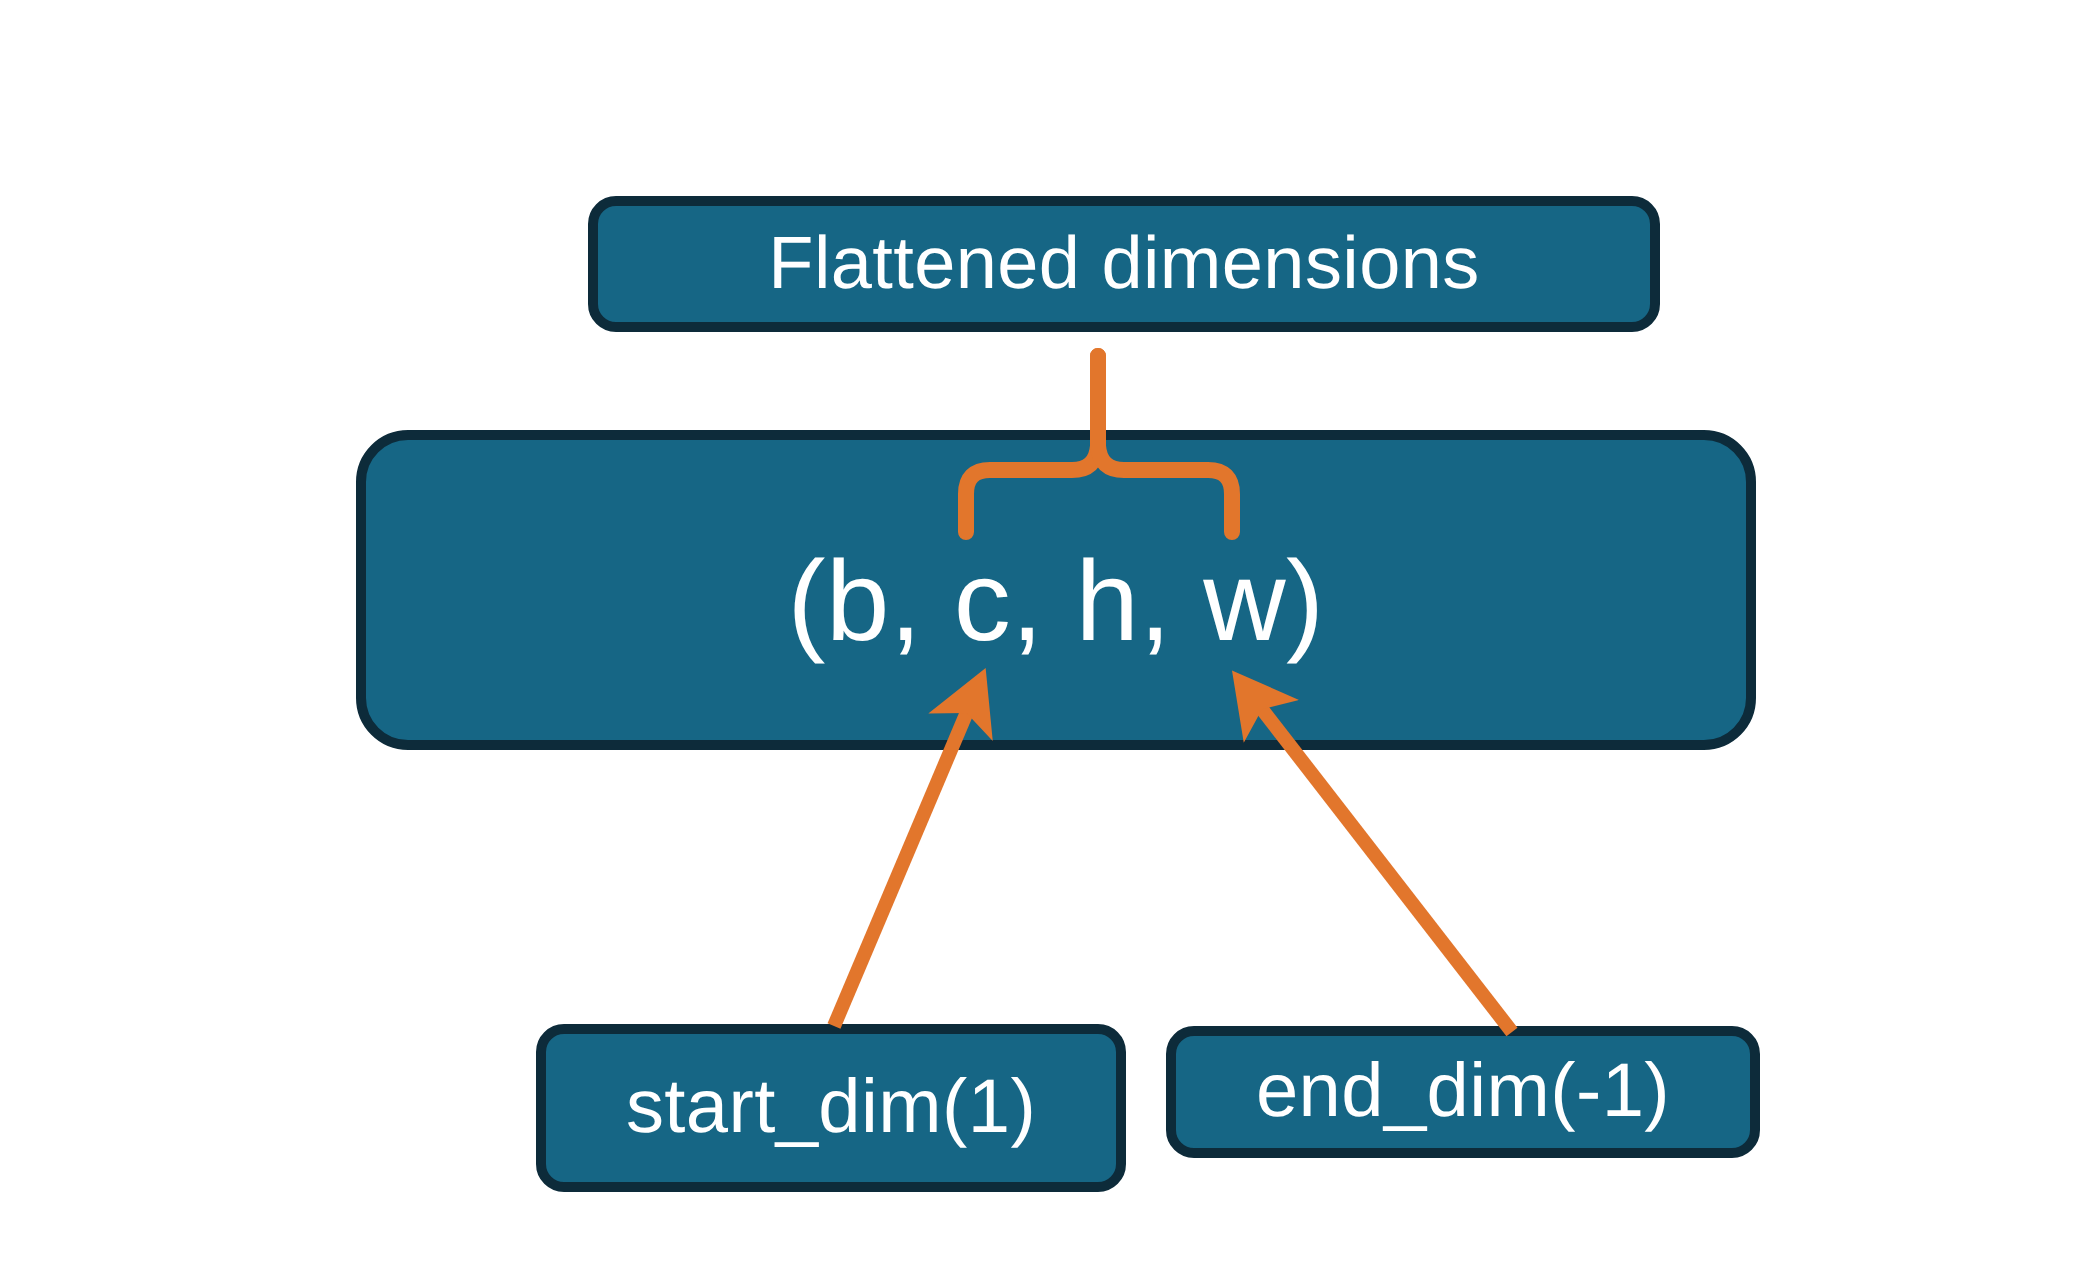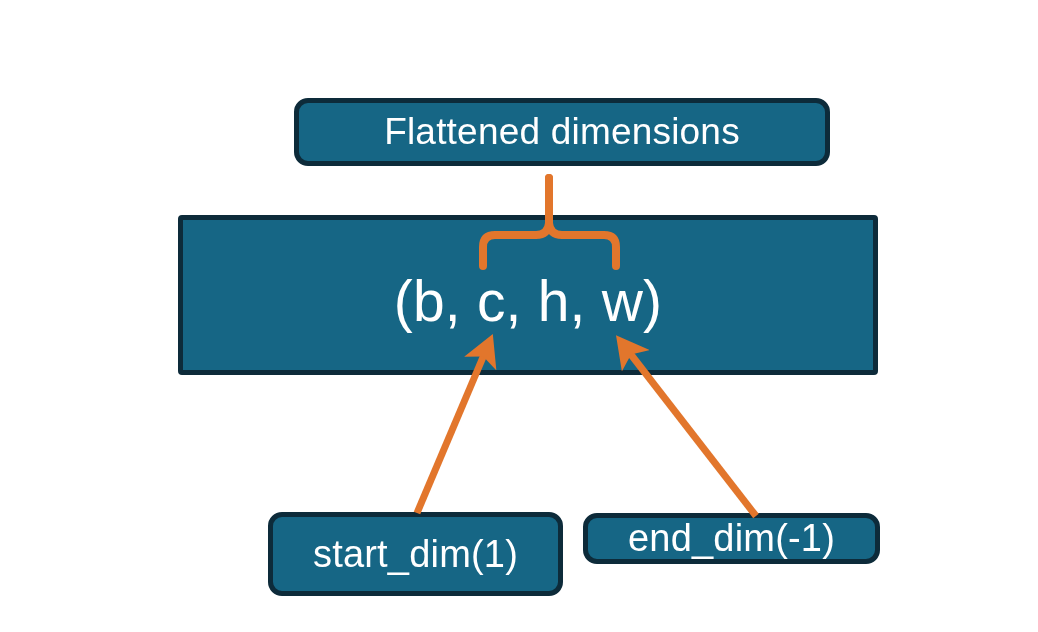--- a/index.html
+++ b/index.html
@@ -39,42 +39,42 @@
     width: 536px;
     height: 68px;
     font-size: 37px;
     border-radius: 14px;
   }
   #node-shape {
     left: 178px;
     top: 215px;
     width: 700px;
     height: 160px;
-    border-radius: 4px;
+    border-radius: 26px;
   }
   #node-shape .shape-text {
     font-size: 57px;
     line-height: 1;
     position: relative;
     top: 6px;
     z-index: 1;
   }
   #node-start {
     left: 268px;
     top: 512px;
     width: 295px;
     height: 84px;
     font-size: 38px;
     border-radius: 14px;
   }
   #node-end {
     left: 583px;
     top: 513px;
     width: 297px;
-    height: 51px;
+    height: 66px;
     font-size: 38px;
     border-radius: 14px;
   }
   #overlay-brace {
     position: absolute;
     left: 0;
     top: 0;
     width: 1038px;
     height: 632px;
     z-index: 3;

